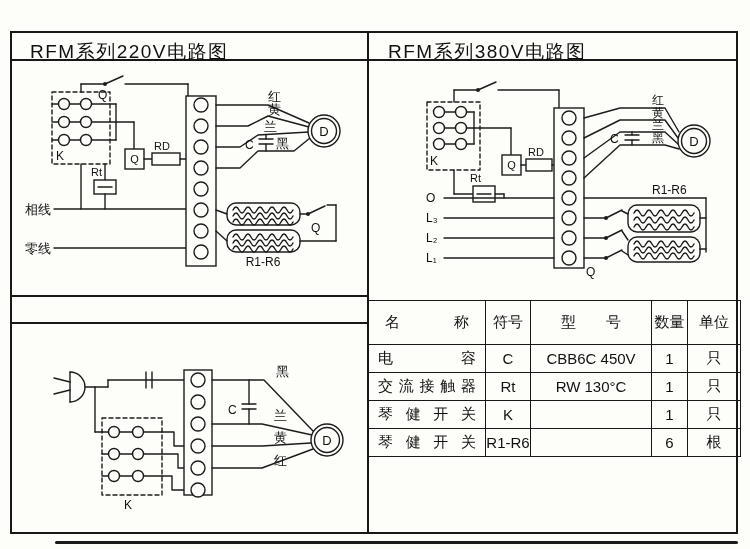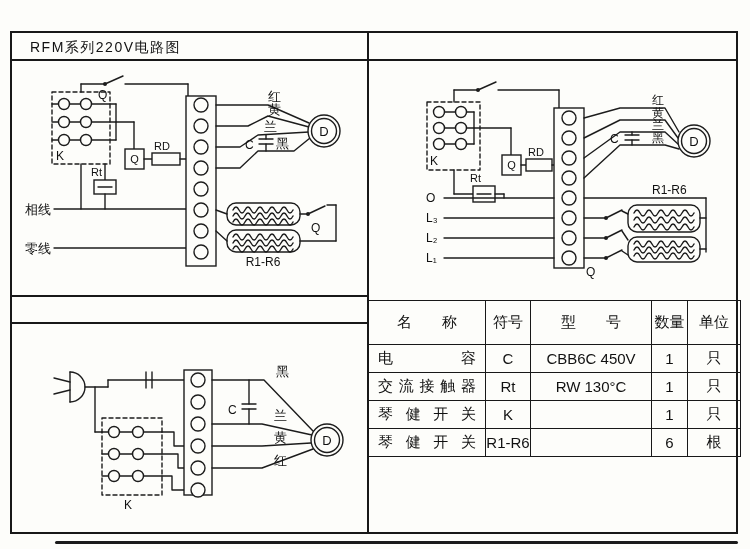--- a/index.html
+++ b/index.html
@@ -5,39 +5,39 @@
   *{margin:0;padding:0;box-sizing:border-box}
   html,body{background:#ffffff}
   body{width:750px;height:549px;font-family:"Liberation Sans","DejaVu Sans",sans-serif}
   .canvas{position:relative;width:750px;height:549px;background:#fdfdfa;overflow:hidden}
   .frame{position:absolute;left:10px;top:31px;width:728px;height:503px;border:2px solid #181818}
   .vdiv{position:absolute;left:367px;top:31px;width:2px;height:503px;background:#181818}
   .hl{position:absolute;background:#181818;height:2px}
   .t-line{left:10px;top:59px;width:728px}
   .mid-line{left:10px;top:295px;width:359px}
   .fm-line{left:10px;top:322px;width:359px}
-  .title{position:absolute;font-size:14px;color:#111;letter-spacing:1.5px;white-space:nowrap}
+  .title{position:absolute;font-size:19px;color:#111;letter-spacing:1.5px;white-space:nowrap}
   .t220{left:30px;top:39px}
   .t380{left:388px;top:39px}
   .tfm{left:56px;top:301px}
   svg.diag{position:absolute;overflow:visible}
   .dA{left:12px;top:62px}
   .dB{left:370px;top:62px}
   .dC{left:12px;top:328px}
   .ln{stroke:#1c1c1c;stroke-width:1.4;fill:none;stroke-linecap:round;stroke-linejoin:round}
   .dash{stroke-dasharray:4 3}
   .comp{fill:#fdfdfa;stroke:#1c1c1c;stroke-width:1.4}
   .dot{fill:#1c1c1c;stroke:none}
   svg text{fill:#111;font-family:"Liberation Sans","DejaVu Sans",sans-serif}
   .parts{position:absolute;left:368px;top:300px;width:372px;border-collapse:collapse;table-layout:fixed}
   .parts th,.parts td{border:1.6px solid #181818;font-weight:400;color:#111;white-space:nowrap;overflow:hidden;text-align:center;font-size:15px}
   .parts th{height:31px}
   .parts td{height:28px}
   .c-name{text-align:justify;text-align-last:justify;padding:0 9px}
-  .h-name{text-align:justify;text-align-last:justify;padding:0 28px}
+  .h-name{text-align:justify;text-align-last:justify;padding:0 16px}
   .h-model{text-align:justify;text-align-last:justify;padding:12px 30px}
   .tight{font-size:14px;padding:0 1px}
   .sym{font-size:14px}
   .model{font-size:14px}
   .streak{position:absolute;left:55px;top:541px;width:683px;height:3px;background:#1b1b1b;border-radius:2px}
 </style>
 </head>
 <body>
 
 <div class="canvas">
@@ -50,20 +50,21 @@
     </defs>
   </svg>
 
   <div class="frame"></div>
   <div class="vdiv"></div>
   <div class="hl t-line"></div>
   <div class="hl mid-line"></div>
   <div class="hl fm-line"></div>
 
   <div class="title t220">RFM系列220V电路图</div>
+  <div class="title t380">RFM系列380V电路图</div>
 
   <svg class="diag dA" width="354" height="232" viewBox="0 0 354 232">
     <g>
       <rect class="ln dash" x="40" y="30" width="58" height="72"></rect>
       <line class="ln" x1="40" y1="42" x2="46.5" y2="42"></line>
       <line class="ln" x1="40" y1="60" x2="46.5" y2="60"></line>
       <line class="ln" x1="40" y1="78" x2="46.5" y2="78"></line>
       <use href="#kc" x="52" y="42"></use>
         <use href="#kc" x="74" y="42"></use>
       <use href="#kc" x="52" y="60"></use>

